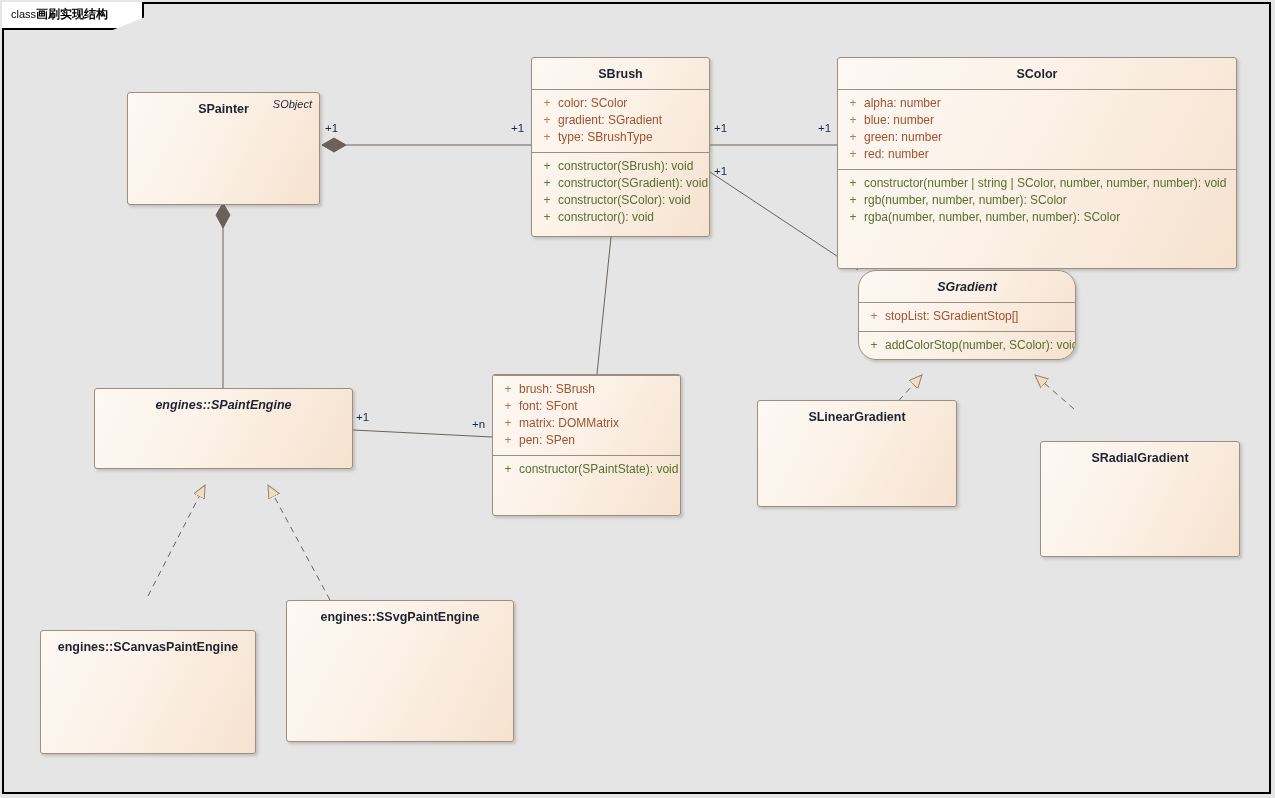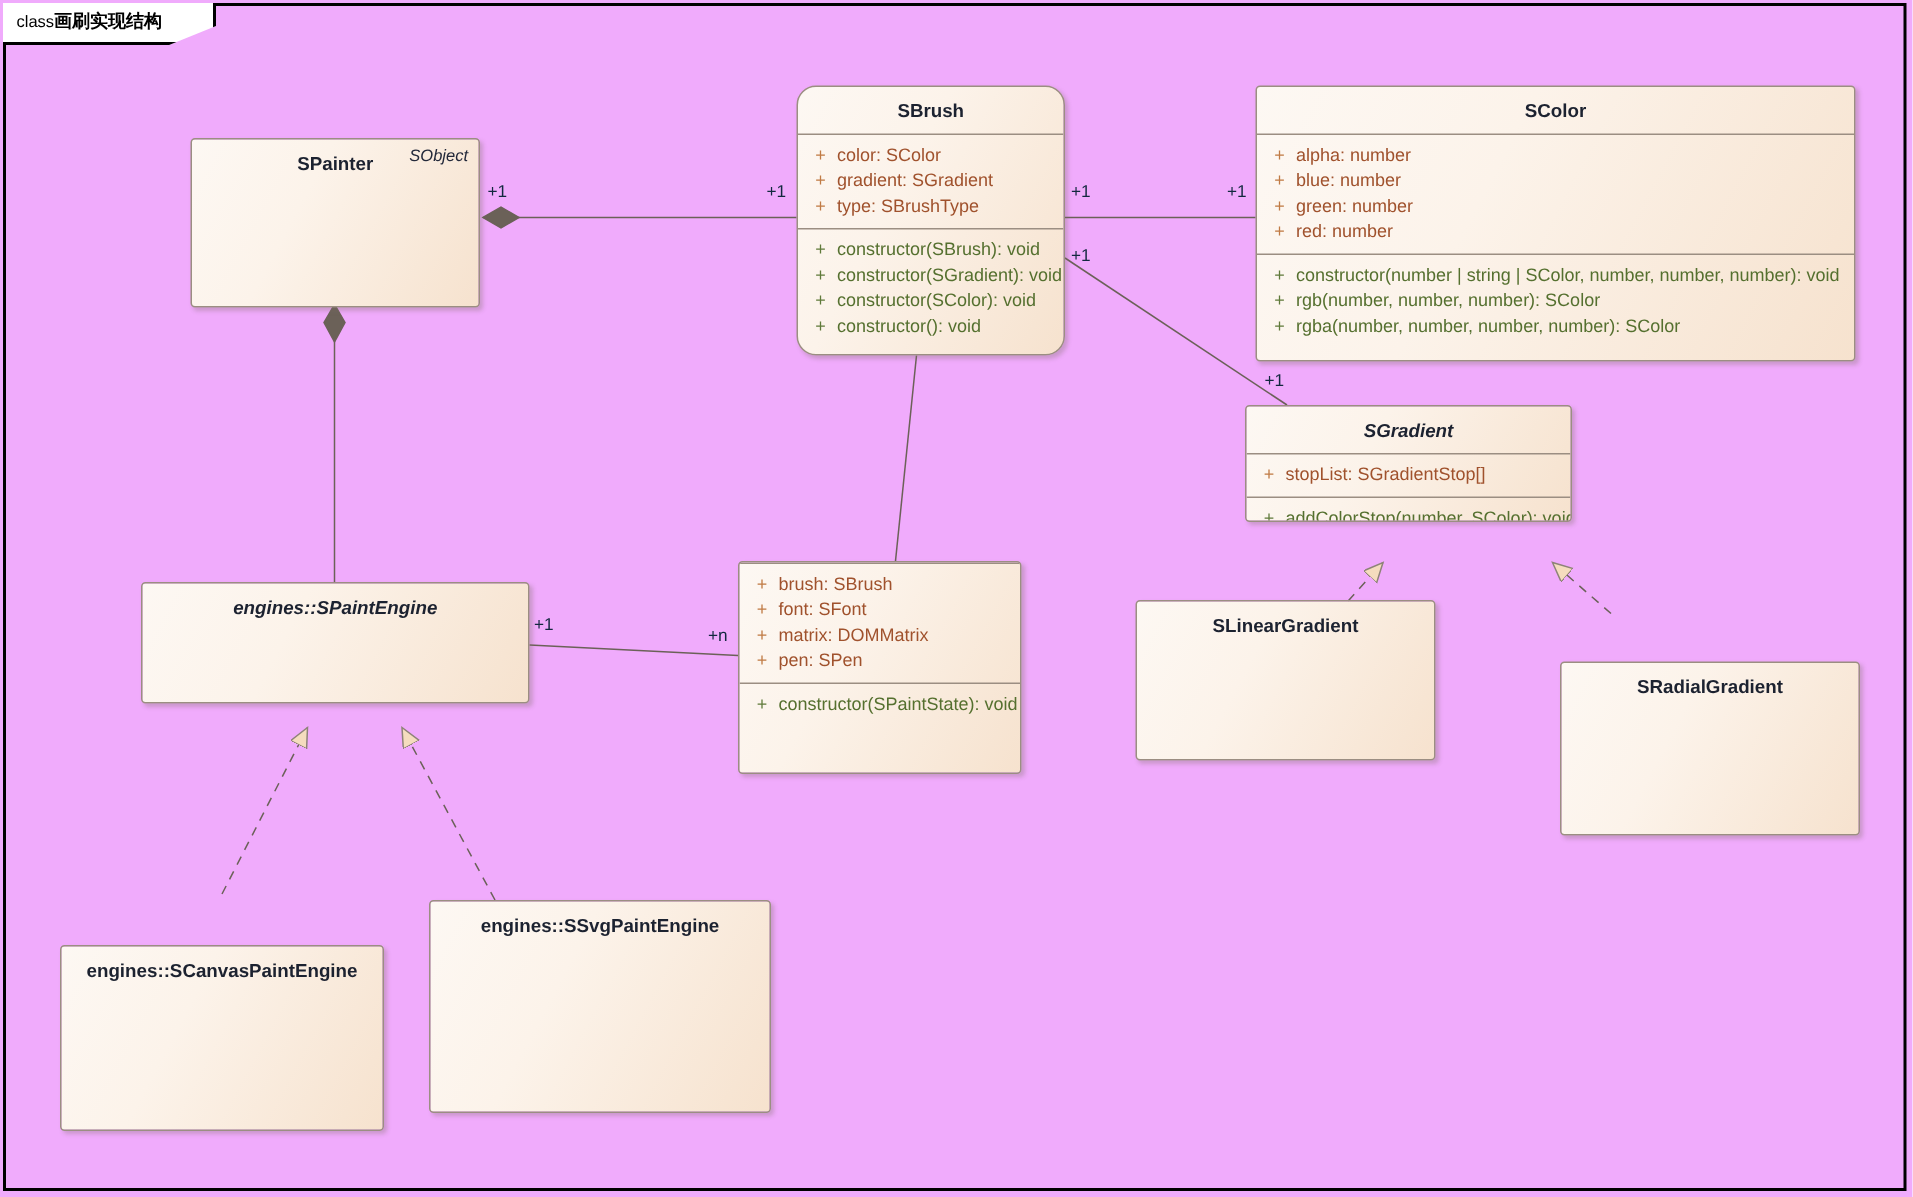--- a/index.html
+++ b/index.html
@@ -7,21 +7,21 @@
     padding: 0;
     background: #ffffff;
   }
   body {
     font-family: "Liberation Sans", "DejaVu Sans", sans-serif;
   }
   #canvas {
     position: relative;
     width: 1275px;
     height: 798px;
-    background: #f0abfc;
+    background: #e5e5e5;
     overflow: hidden;
   }
 
   
   #frame {
     position: absolute;
     left: 2px;
     top: 2px;
     width: 1269px;
     height: 792px;
@@ -201,21 +201,21 @@
   <div class="mult" style="left:356px; top:411px;">+1</div>
   <div class="mult" style="left:472px; top:418px;">+n</div>
 
   <div class="uml-class" id="cls-spainter" style="left:127px; top:92px; width:193px; height:113px;">
     <div class="title">
       <span class="stereo">SObject</span>
       <span>SPainter</span>
     </div>
   </div>
 
-  <div class="uml-class" id="cls-sbrush" style="left:531px; top:57px; width:179px; height:180px;border-radius:13px;">
+  <div class="uml-class" id="cls-sbrush" style="left:531px; top:57px; width:179px; height:180px;">
     <div class="title">
       <span>SBrush</span>
     </div>
     <div class="compartment attrs">
       <div class="member">
           <span class="vis">+</span>
           <span class="txt">color: SColor</span>
         </div>
       <div class="member">
           <span class="vis">+</span>
@@ -239,21 +239,21 @@
           <span class="vis">+</span>
           <span class="txt">constructor(SColor): void</span>
         </div>
       <div class="member">
           <span class="vis">+</span>
           <span class="txt">constructor(): void</span>
         </div>
     </div>
   </div>
 
-  <div class="uml-class" id="cls-scolor" style="left:837px; top:57px; width:400px; height:184px;">
+  <div class="uml-class" id="cls-scolor" style="left:837px; top:57px; width:400px; height:212px;">
     <div class="title">
       <span>SColor</span>
     </div>
     <div class="compartment attrs">
       <div class="member">
           <span class="vis">+</span>
           <span class="txt">alpha: number</span>
         </div>
       <div class="member">
           <span class="vis">+</span>
@@ -277,21 +277,21 @@
           <span class="vis">+</span>
           <span class="txt">rgb(number, number, number): SColor</span>
         </div>
       <div class="member">
           <span class="vis">+</span>
           <span class="txt">rgba(number, number, number, number): SColor</span>
         </div>
     </div>
   </div>
 
-  <div class="uml-class abstract" id="cls-sgradient" style="left:830px; top:270px; width:218px; height:78px;">
+  <div class="uml-class abstract" id="cls-sgradient" style="left:858px; top:270px; width:218px; height:90px;border-radius:18px;">
     <div class="title">
       <span>SGradient</span>
     </div>
     <div class="compartment attrs">
       <div class="member">
           <span class="vis">+</span>
           <span class="txt">stopList: SGradientStop[]</span>
         </div>
     </div>
     <div class="compartment ops">

